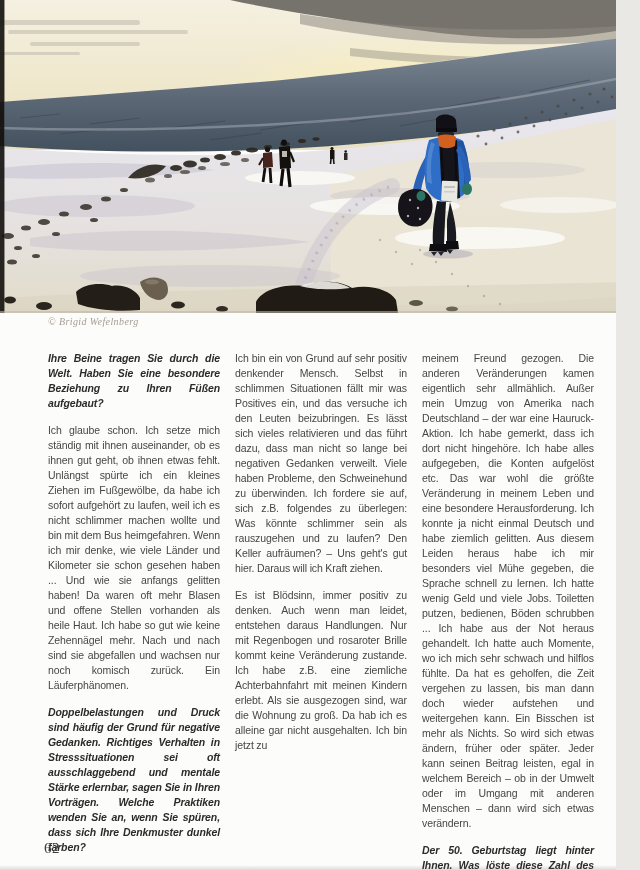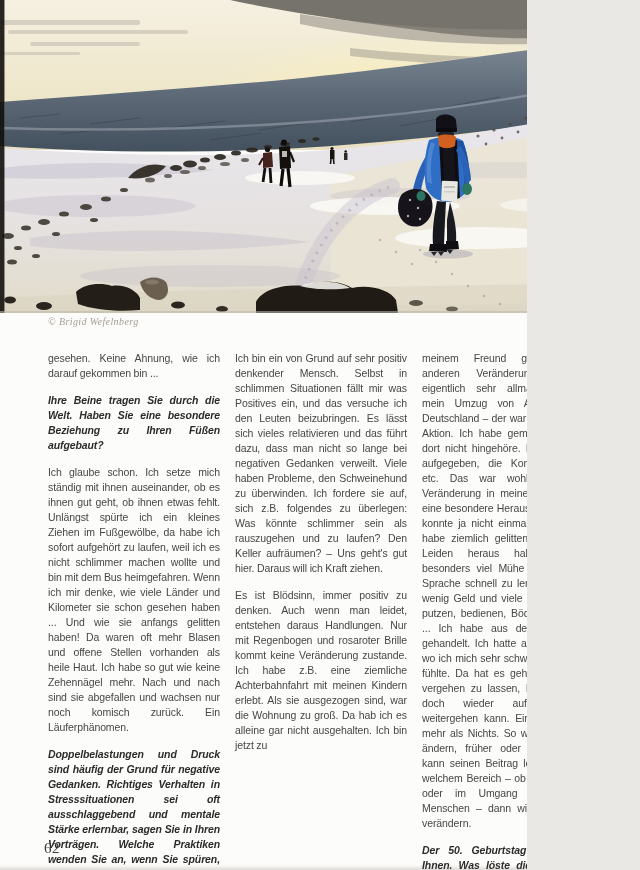--- a/index.html
+++ b/index.html
@@ -1,17 +1,17 @@
 <!DOCTYPE html>
 <html lang="de"><head>
 <meta charset="utf-8">
 <style>
   html,body{margin:0;padding:0;background:#e9e8e4;}
-  .page{position:relative;width:515px;height:870px;background:#fcfcfa;overflow:hidden;
-        font-family:"Liberation Sans",sans-serif;padding-left:12px;}
+  .page{position:relative;width:616px;height:870px;background:#fcfcfa;overflow:hidden;
+        font-family:"Liberation Sans",sans-serif;}
   .photo{position:absolute;left:0;top:0;width:621px;height:313px;}
   .photo svg{display:block;}
   .edge-right{position:absolute;left:621px;top:0;width:19px;height:352px;
         background:linear-gradient(to right,#efece6 0%,#dcd8d0 45%,#f7f5f1 100%);opacity:.65;}
   .edge-bottom{position:absolute;left:0;bottom:0;width:100%;height:5px;
         background:linear-gradient(to top,rgba(105,100,92,.22),rgba(105,100,92,0));}
   .credit{position:absolute;left:48px;top:316px;font-family:"Liberation Serif",serif;
         font-style:italic;font-size:10px;color:#a39d93;letter-spacing:.4px;}
   .article{position:absolute;left:48px;top:351px;width:546px;
         display:grid;grid-template-columns:repeat(3,1fr);column-gap:15px;
@@ -246,21 +246,20 @@
       <rect x="0" y="311" width="621" height="2" fill="#bdb8ac" opacity="0.6"></rect>
     </svg>
   </div>
 
   <div class="edge-right"></div>
 
   <div class="credit">© Brigid Wefelnberg</div>
 
   <div class="article">
     <div class="col">
-      <p class="ans">gesehen. Keine Ahnung, wie ich darauf gekommen bin ...</p>
       <p class="q">Ihre Beine tragen Sie durch die Welt. Haben Sie eine besondere Beziehung zu Ihren Füßen aufgebaut?</p>
       <p class="ans">Ich glaube schon. Ich setze mich ständig mit ihnen auseinander, ob es ihnen gut geht, ob ihnen etwas fehlt. Unlängst spürte ich ein kleines Ziehen im Fußgewölbe, da habe ich sofort aufgehört zu laufen, weil ich es nicht schlimmer machen wollte und bin mit dem Bus heimgefahren. Wenn ich mir denke, wie viele Länder und Kilometer sie schon gesehen haben ... Und wie sie anfangs gelitten haben! Da waren oft mehr Blasen und offene Stellen vorhanden als heile Haut. Ich habe so gut wie keine Zehennägel mehr. Nach und nach sind sie abgefallen und wachsen nur noch komisch zurück. Ein Läuferphänomen.</p>
       <p class="q">Doppelbelastungen und Druck sind häufig der Grund für negative Gedanken. Richtiges Verhalten in Stresssituationen sei oft ausschlaggebend und mentale Stärke erlernbar, sagen Sie in Ihren Vorträgen. Welche Praktiken wenden Sie an, wenn Sie spüren, dass sich Ihre Denkmuster dunkel färben?</p>
     </div>
     <div class="col">
       <p class="ans">Ich bin ein von Grund auf sehr positiv denkender Mensch. Selbst in schlimmen Situationen fällt mir was Positives ein, und das versuche ich den Leuten beizubringen. Es lässt sich vieles relativieren und das führt dazu, dass man nicht so lange bei negativen Gedanken verweilt. Viele haben Probleme, den Schweinehund zu überwinden. Ich fordere sie auf, sich z.B. folgendes zu überlegen: Was könnte schlimmer sein als rauszugehen und zu laufen? Den Keller aufräumen? – Uns geht's gut hier. Daraus will ich Kraft ziehen.</p>
       <p class="ans">Es ist Blödsinn, immer positiv zu denken. Auch wenn man leidet, entstehen daraus Handlungen. Nur mit Regenbogen und rosaroter Brille kommt keine Veränderung zustande. Ich habe z.B. eine ziemliche Achterbahnfahrt mit meinen Kindern erlebt. Als sie ausgezogen sind, war die Wohnung zu groß. Da hab ich es alleine gar nicht ausgehalten. Ich bin jetzt zu</p>
     </div>
     <div class="col">
       <p class="ans">meinem Freund gezogen. Die anderen Veränderungen kamen eigentlich sehr allmählich. Außer mein Umzug von Amerika nach Deutschland – der war eine Hauruck-Aktion. Ich habe gemerkt, dass ich dort nicht hingehöre. Ich habe alles aufgegeben, die Konten aufgelöst etc. Das war wohl die größte Veränderung in meinem Leben und eine besondere Herausforderung. Ich konnte ja nicht einmal Deutsch und habe ziemlich gelitten. Aus diesem Leiden heraus habe ich mir besonders viel Mühe gegeben, die Sprache schnell zu lernen. Ich hatte wenig Geld und viele Jobs. Toiletten putzen, bedienen, Böden schrubben ... Ich habe aus der Not heraus gehandelt. Ich hatte auch Momente, wo ich mich sehr schwach und hilflos fühlte. Da hat es geholfen, die Zeit vergehen zu lassen, bis man dann doch wieder aufstehen und weitergehen kann. Ein Bisschen ist mehr als Nichts. So wird sich etwas ändern, früher oder später. Jeder kann seinen Beitrag leisten, egal in welchem Bereich – ob in der Umwelt oder im Umgang mit anderen Menschen – dann wird sich etwas verändern.</p>

